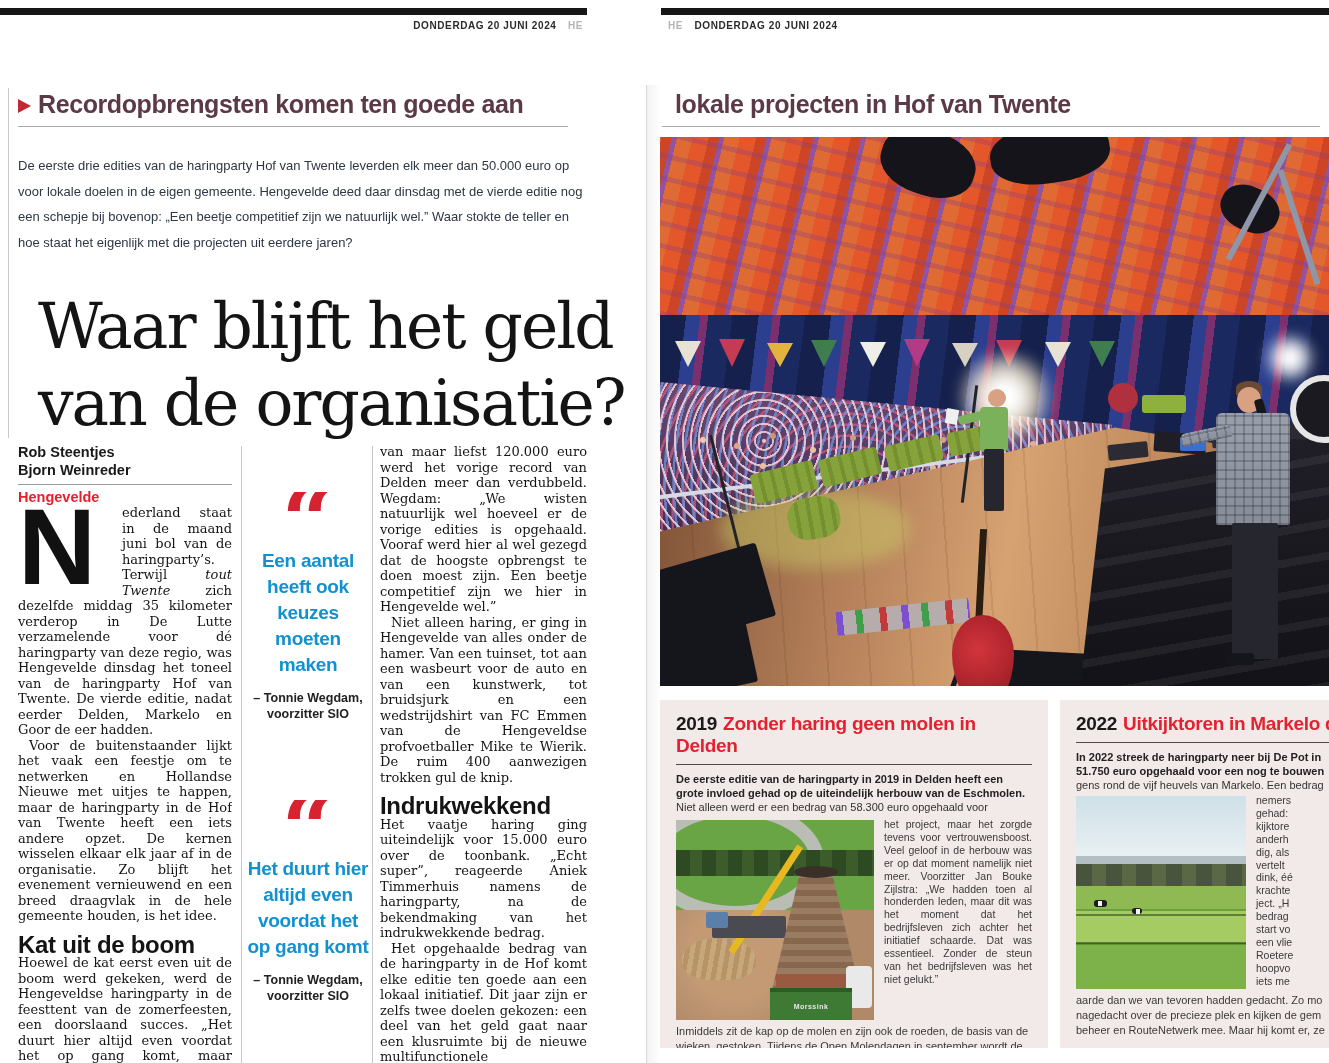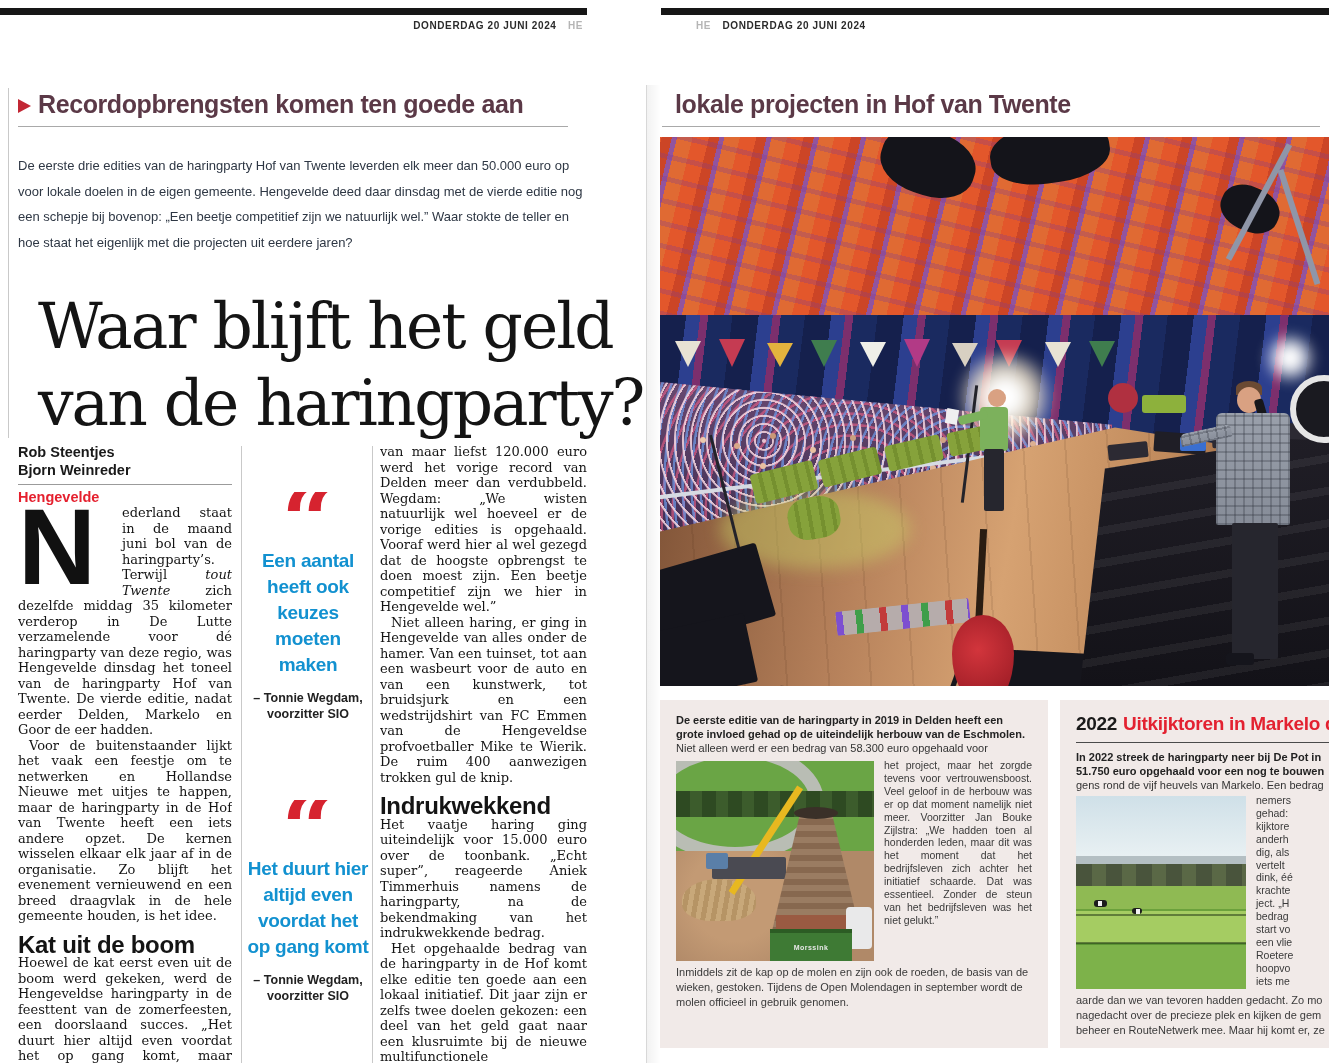--- a/index.html
+++ b/index.html
@@ -6,21 +6,21 @@
   .page{position:relative;width:1329px;height:1063px;background:#fff;overflow:hidden;
         font-family:"Liberation Sans",sans-serif;color:#1a1a1a;}
 
   
   .topbar{position:absolute;top:8px;height:7px;background:#161616;}
   .topbar.left{left:0;width:587px;}
   .topbar.right{left:661px;width:668px;}
   .mast{position:absolute;top:20px;font-size:10px;letter-spacing:.6px;color:#2b2b2b;font-weight:bold;}
   .mast .ed{color:#b5b5b5;font-weight:bold;}
   .mast.leftside{left:0;width:587px;text-align:right;}
-  .mast.rightside{left:692px;text-align:center;}
+  .mast.rightside{left:664px;text-align:center;}
   .mast span{margin:0 4px;}
 
   
   .vline{position:absolute;width:1px;background:#c9c9c9;}
   .fold{position:absolute;left:646px;top:85px;width:14px;height:978px;
         background:linear-gradient(90deg,rgba(0,0,0,.05),rgba(0,0,0,0));border-left:1px solid #d8d8d8;}
 
   
   .kicker{position:absolute;top:90px;font-weight:bold;font-size:25px;letter-spacing:-.4px;color:#5b3947;}
   .kicker-rule{position:absolute;top:126px;height:1px;background:#a9a9a9;}
@@ -213,21 +213,21 @@
   <span class="bullet"></span>
   <div class="kicker" style="left:38px;">Recordopbrengsten komen ten goede aan</div>
   <div class="kicker-rule" style="left:18px;width:550px;"></div>
   <div class="kicker" style="left:675px;">lokale projecten in Hof van Twente</div>
   <div class="kicker-rule" style="left:662px;width:658px;"></div>
 
   <p class="intro">De eerste drie edities van de haringparty Hof van Twente leverden elk meer dan 50.000 euro op voor lokale doelen in de eigen gemeente. Hengevelde deed daar dinsdag met de vierde editie nog een schepje bij bovenop: „Een beetje competitief zijn we natuurlijk wel.” Waar stokte de teller en hoe staat het eigenlijk met die projecten uit eerdere jaren?</p>
 
   <h1 class="headline" style="margin:16px;">
     <span style="display:block;">Waar blijft het geld</span>
-    <span style="display:block;">van de haringparty?</span>
+    <span style="display:block;">van de organisatie?</span>
   </h1>
 
   <div class="byline">
     <div class="author">Rob Steentjes</div>
     <div class="author">Bjorn Weinreder</div>
     <div class="rule"></div>
     <div class="loc">Hengevelde</div>
   </div>
 
   <div class="col col1">
@@ -331,20 +331,23 @@
       <div class="pm-blazer" style="left:556px;top:276px;width:74px;height:112px;"></div>
       <div class="pm-blazer" style="left:520px;top:292px;width:52px;height:13px;transform:rotate(-12deg);"></div>
       <div class="pm-pants" style="left:572px;top:386px;width:46px;height:136px;"></div>
       <div class="pm-dark" style="left:566px;top:516px;width:28px;height:12px;"></div>
     </div>
     <div class="pm-sign"></div>
   </div>
 
   <div class="box box1">
     <div class="box-in">
+      <div class="box-head">
+        <span class="year">2019</span><span class="ttl">Zonder haring geen molen in Delden</span>
+      </div>
       <p class="box-lead">
         <b>De eerste editie van de haringparty in 2019 in Delden heeft een grote invloed gehad op de uiteindelijk herbouw van de Eschmolen.</b><span> Niet alleen werd er een bedrag van 58.300 euro opgehaald voor</span>
       </p>
       <div class="box-media">
         <div class="bphoto bphoto1">
           <div class="p19-grass"></div>
           <div class="p19-road"></div>
           <div class="p19-trees"></div>
           <div class="p19-dirt"></div>
           <div class="p19-cap"></div>

